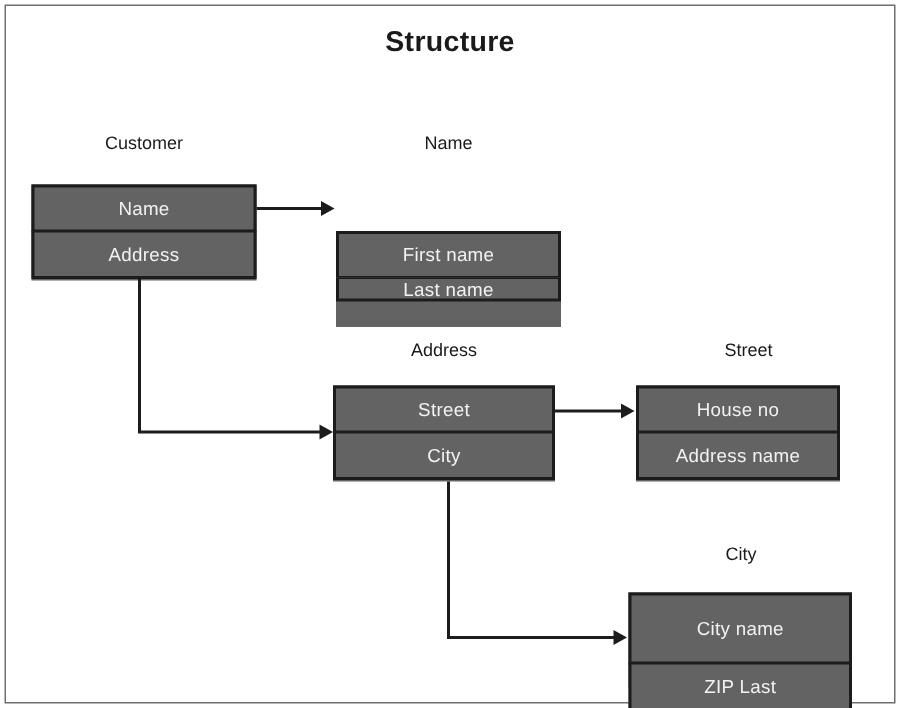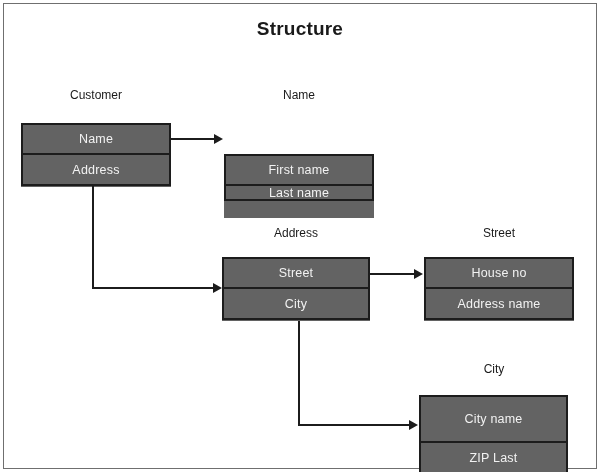--- a/index.html
+++ b/index.html
@@ -109,21 +109,21 @@
     <div class="entity-row" style="height:16px;">Last name</div>
   </div>
 
   <div class="entity-label" style="left:221px; top:226px; width:150px;">Address</div>
   <div class="entity-box" style="left:222px; top:257px; width:148px; height:64px;">
     <div class="entity-row" style="height:32px;">Street</div>
     <div class="entity-row" style="height:32px;">City</div>
   </div>
 
   <div class="entity-label" style="left:424px; top:226px; width:150px;">Street</div>
-  <div class="entity-box" style="left:424px; top:257px; width:150px; height:64px;text-align:center;">
+  <div class="entity-box" style="left:424px; top:257px; width:136px; height:64px;text-align:center;">
     <div class="entity-row" style="height:32px;">House no</div>
     <div class="entity-row" style="height:32px;">Address name</div>
   </div>
 
   <div class="entity-label" style="left:419px; top:362px; width:150px;">City</div>
   <div class="entity-box" style="left:419px; top:395px; width:149px; height:64px;">
     <div class="entity-row" style="height:48px;">City name</div>
     <div class="entity-row" style="height:32px;">ZIP Last</div>
   </div>
 

